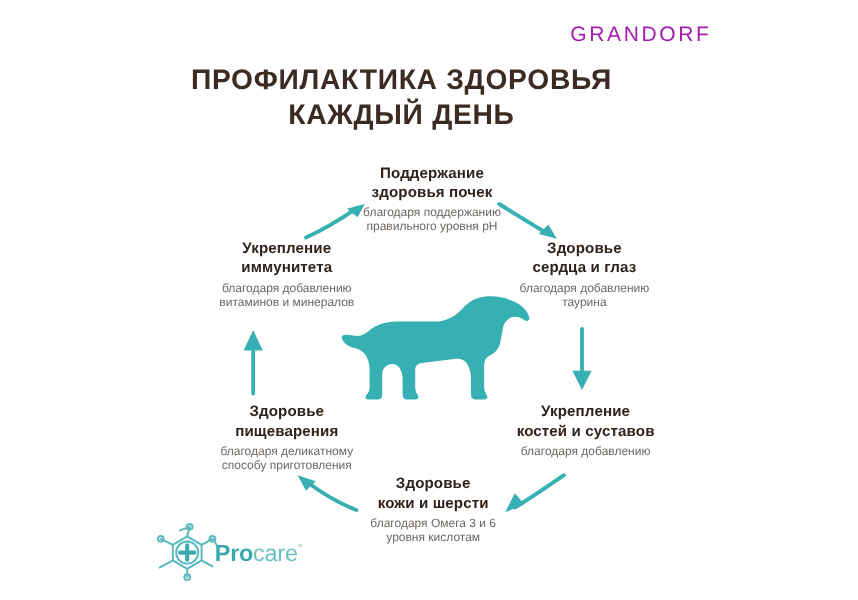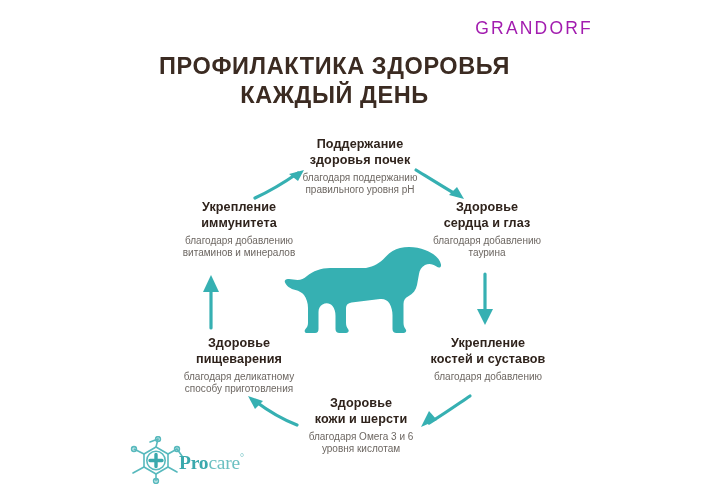--- a/index.html
+++ b/index.html
@@ -90,21 +90,20 @@
   .arrow-sw  { top: 392px; left: 244px; width: 56px; height: 38px; }
   .arrow-se  { top: 392px; left: 418px; width: 56px; height: 38px; }
 
   
   .procare {
     position: absolute;
     top: 436px;
     left: 128px;
     width: 128px;
     height: 48px;
-    font-family: Liberation Serif, serif;
   }
   .procare-mark {
     position: absolute;
     top: 0;
     left: 0;
     width: 56px;
     height: 48px;
   }
   .procare-word {
     position: absolute;

